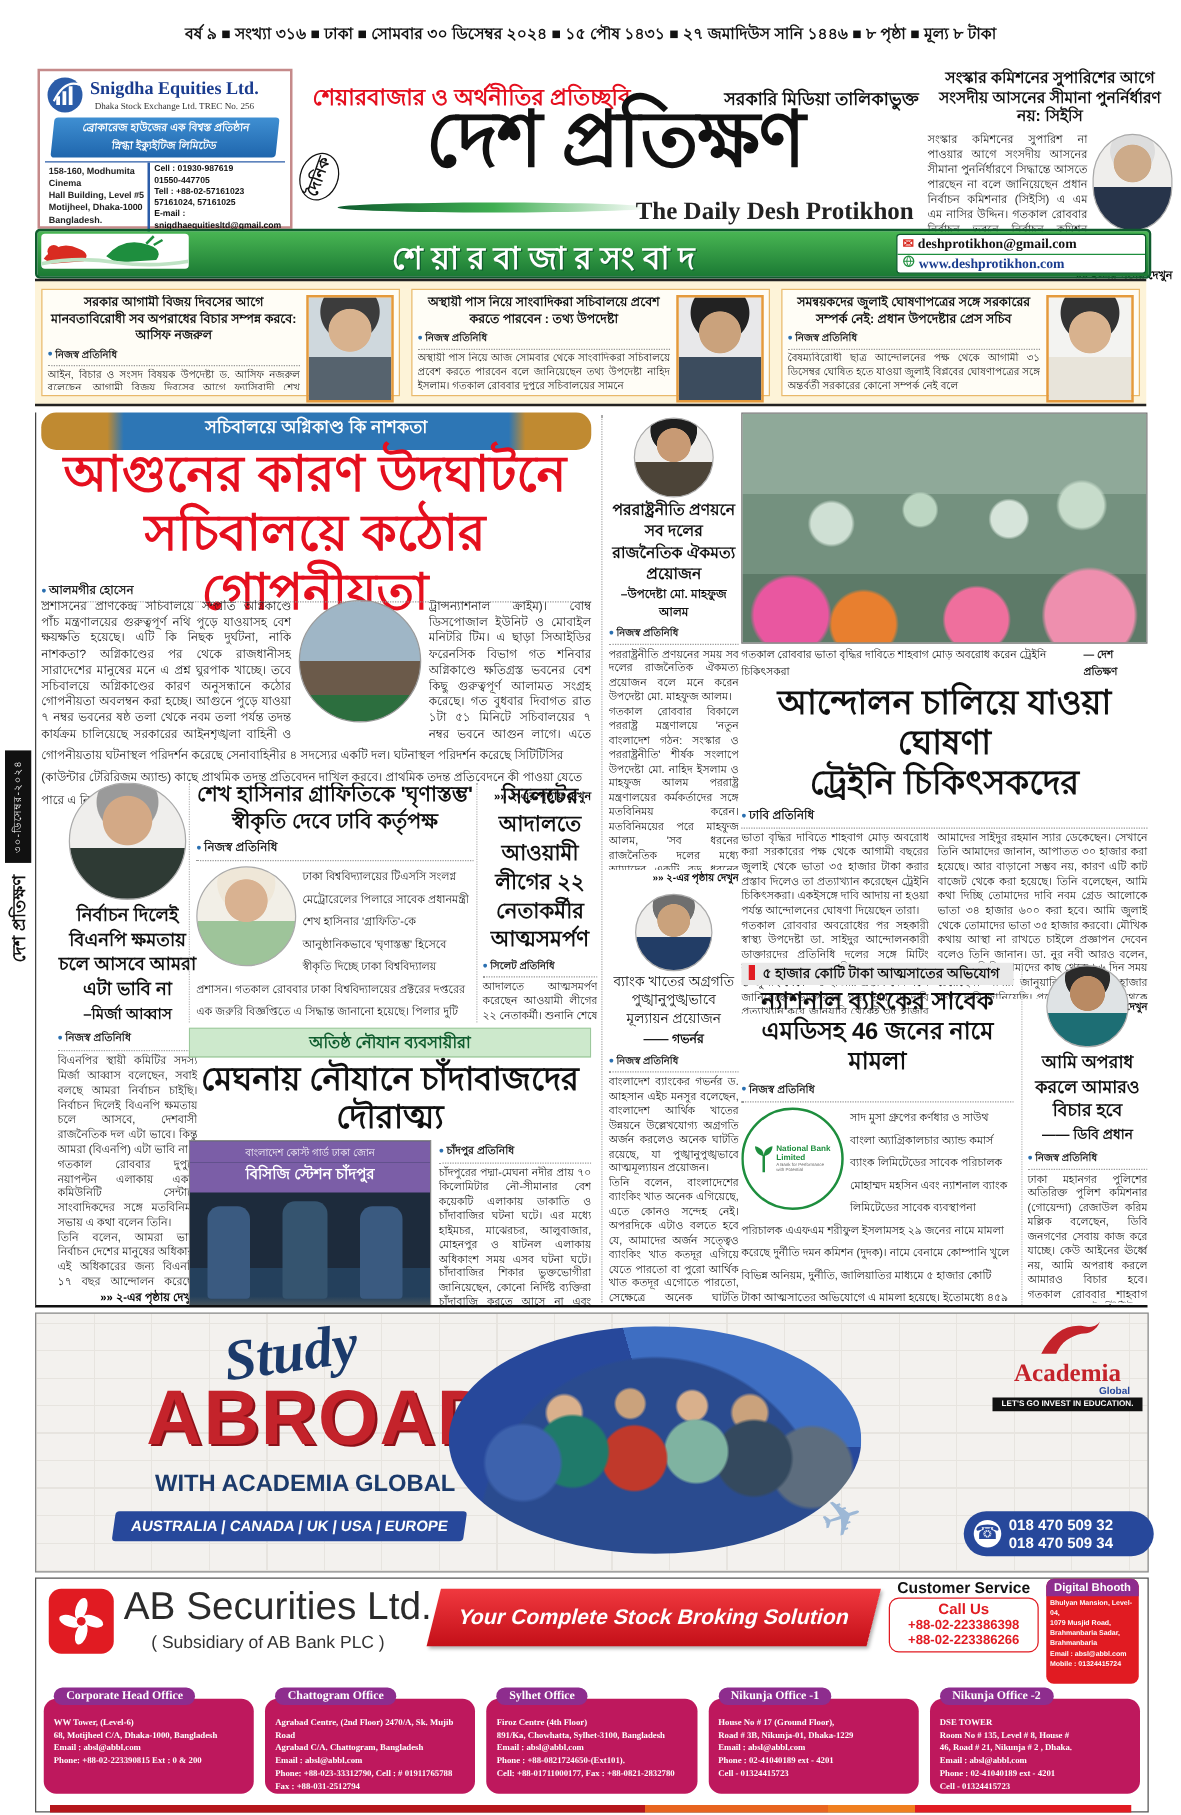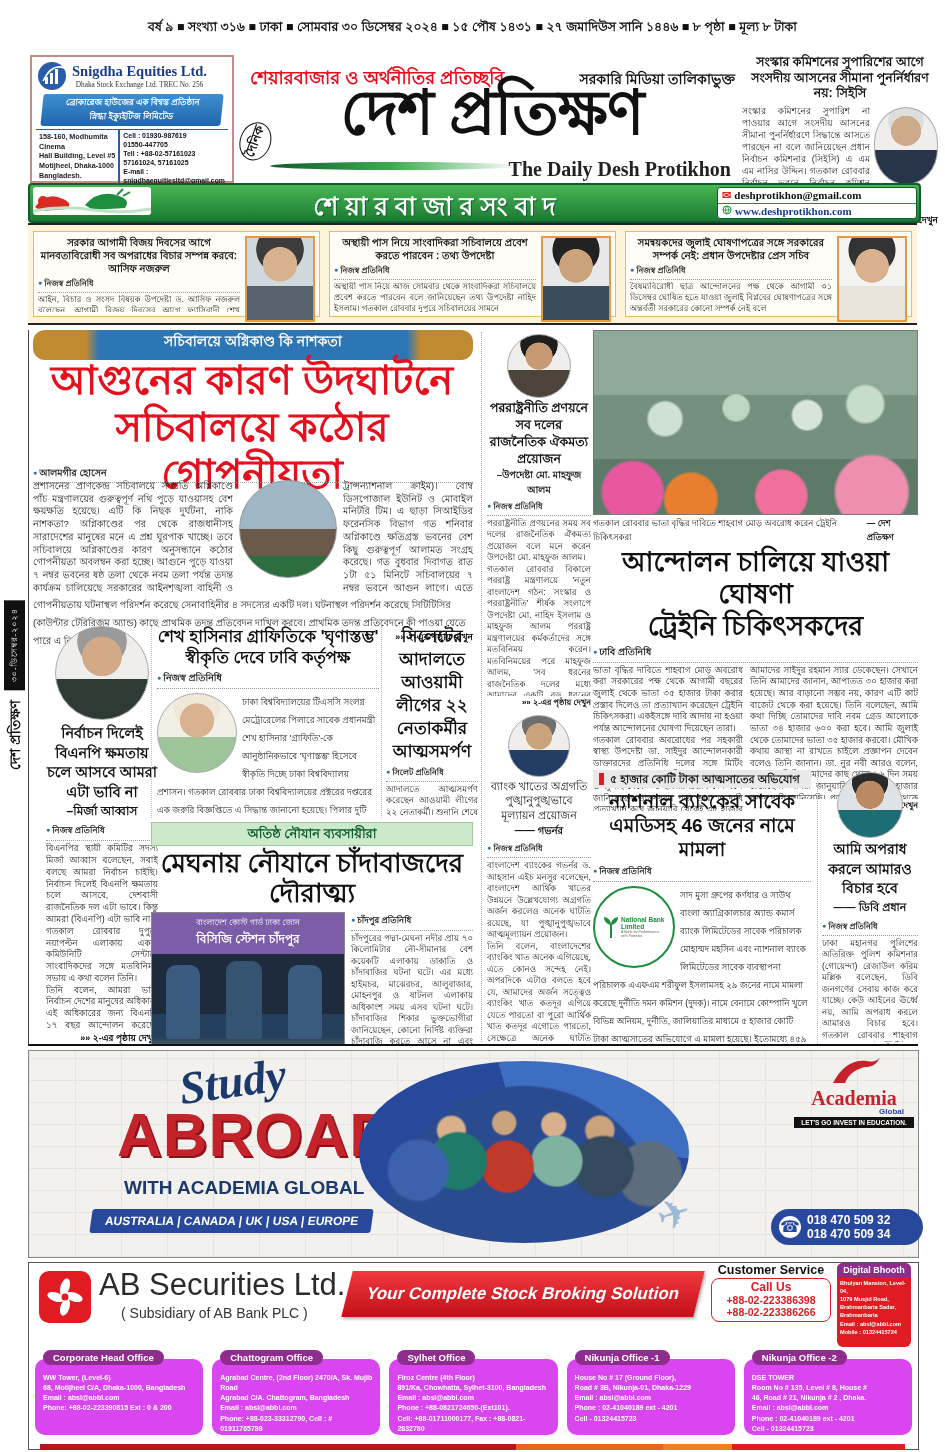--- a/index.html
+++ b/index.html
@@ -21,21 +21,21 @@
      radial-gradient(circle at 50% 32%,#d8b28e 0 26%,rgba(0,0,0,0) 27%),
      radial-gradient(circle at 50% 14%,#3c3c3c 0 30%,rgba(0,0,0,0) 31%),
      linear-gradient(180deg,#cfd8dd 0 58%,#56636e 58%);}
   .kicker-blue{background:linear-gradient(90deg,#c08a31 0 12%,#2d76b5 15% 85%,#c08a31 88%);
      border-radius:12px;color:#fff;font-weight:bold;font-size:14px;line-height:23px;text-align:center;}
   .kicker-green{background:#cde9cc;color:#0f5c2e;font-weight:bold;font-size:13px;line-height:22px;text-align:center;border:1px solid #9cc89c;}
   .kicker-gray{background:#e9e9e9;color:#111;font-weight:bold;font-size:11px;line-height:18px;padding-left:6px;}
   .kicker-gray::before{content:"";display:inline-block;width:5px;height:12px;background:#e11b22;margin-right:6px;vertical-align:-2px;}
   .headline-red{color:#e50f1e;font-weight:bold;}
   .greenbar{background:linear-gradient(180deg,#49b653,#1b7a34);border:2px solid #0f5c2e;border-radius:4px;}
-  .office-card{background:#d946ef;border-radius:10px;position:relative;color:#fff;}
+  .office-card{background:#be185d;border-radius:10px;position:relative;color:#fff;font-family:Liberation Serif, serif;}
   .office-pill{position:absolute;top:-9px;left:8px;background:#8e2d8e;color:#fff;font-size:9.5px;font-weight:bold;
      padding:2px 10px;border-radius:8px;white-space:nowrap;}
   .office-lines{font-size:7px;font-weight:bold;line-height:1.45;padding:14px 7px 4px 8px;}
   .brick{background:
      repeating-linear-gradient(0deg,#e7e4df 0 1px,rgba(0,0,0,0) 1px 22px),
      repeating-linear-gradient(90deg,#e7e4df 0 1px,rgba(0,0,0,0) 1px 46px),#f3f1ee;}
   .serif{font-family:"Liberation Serif",serif;}
 </style>
 </head>
 <body>

